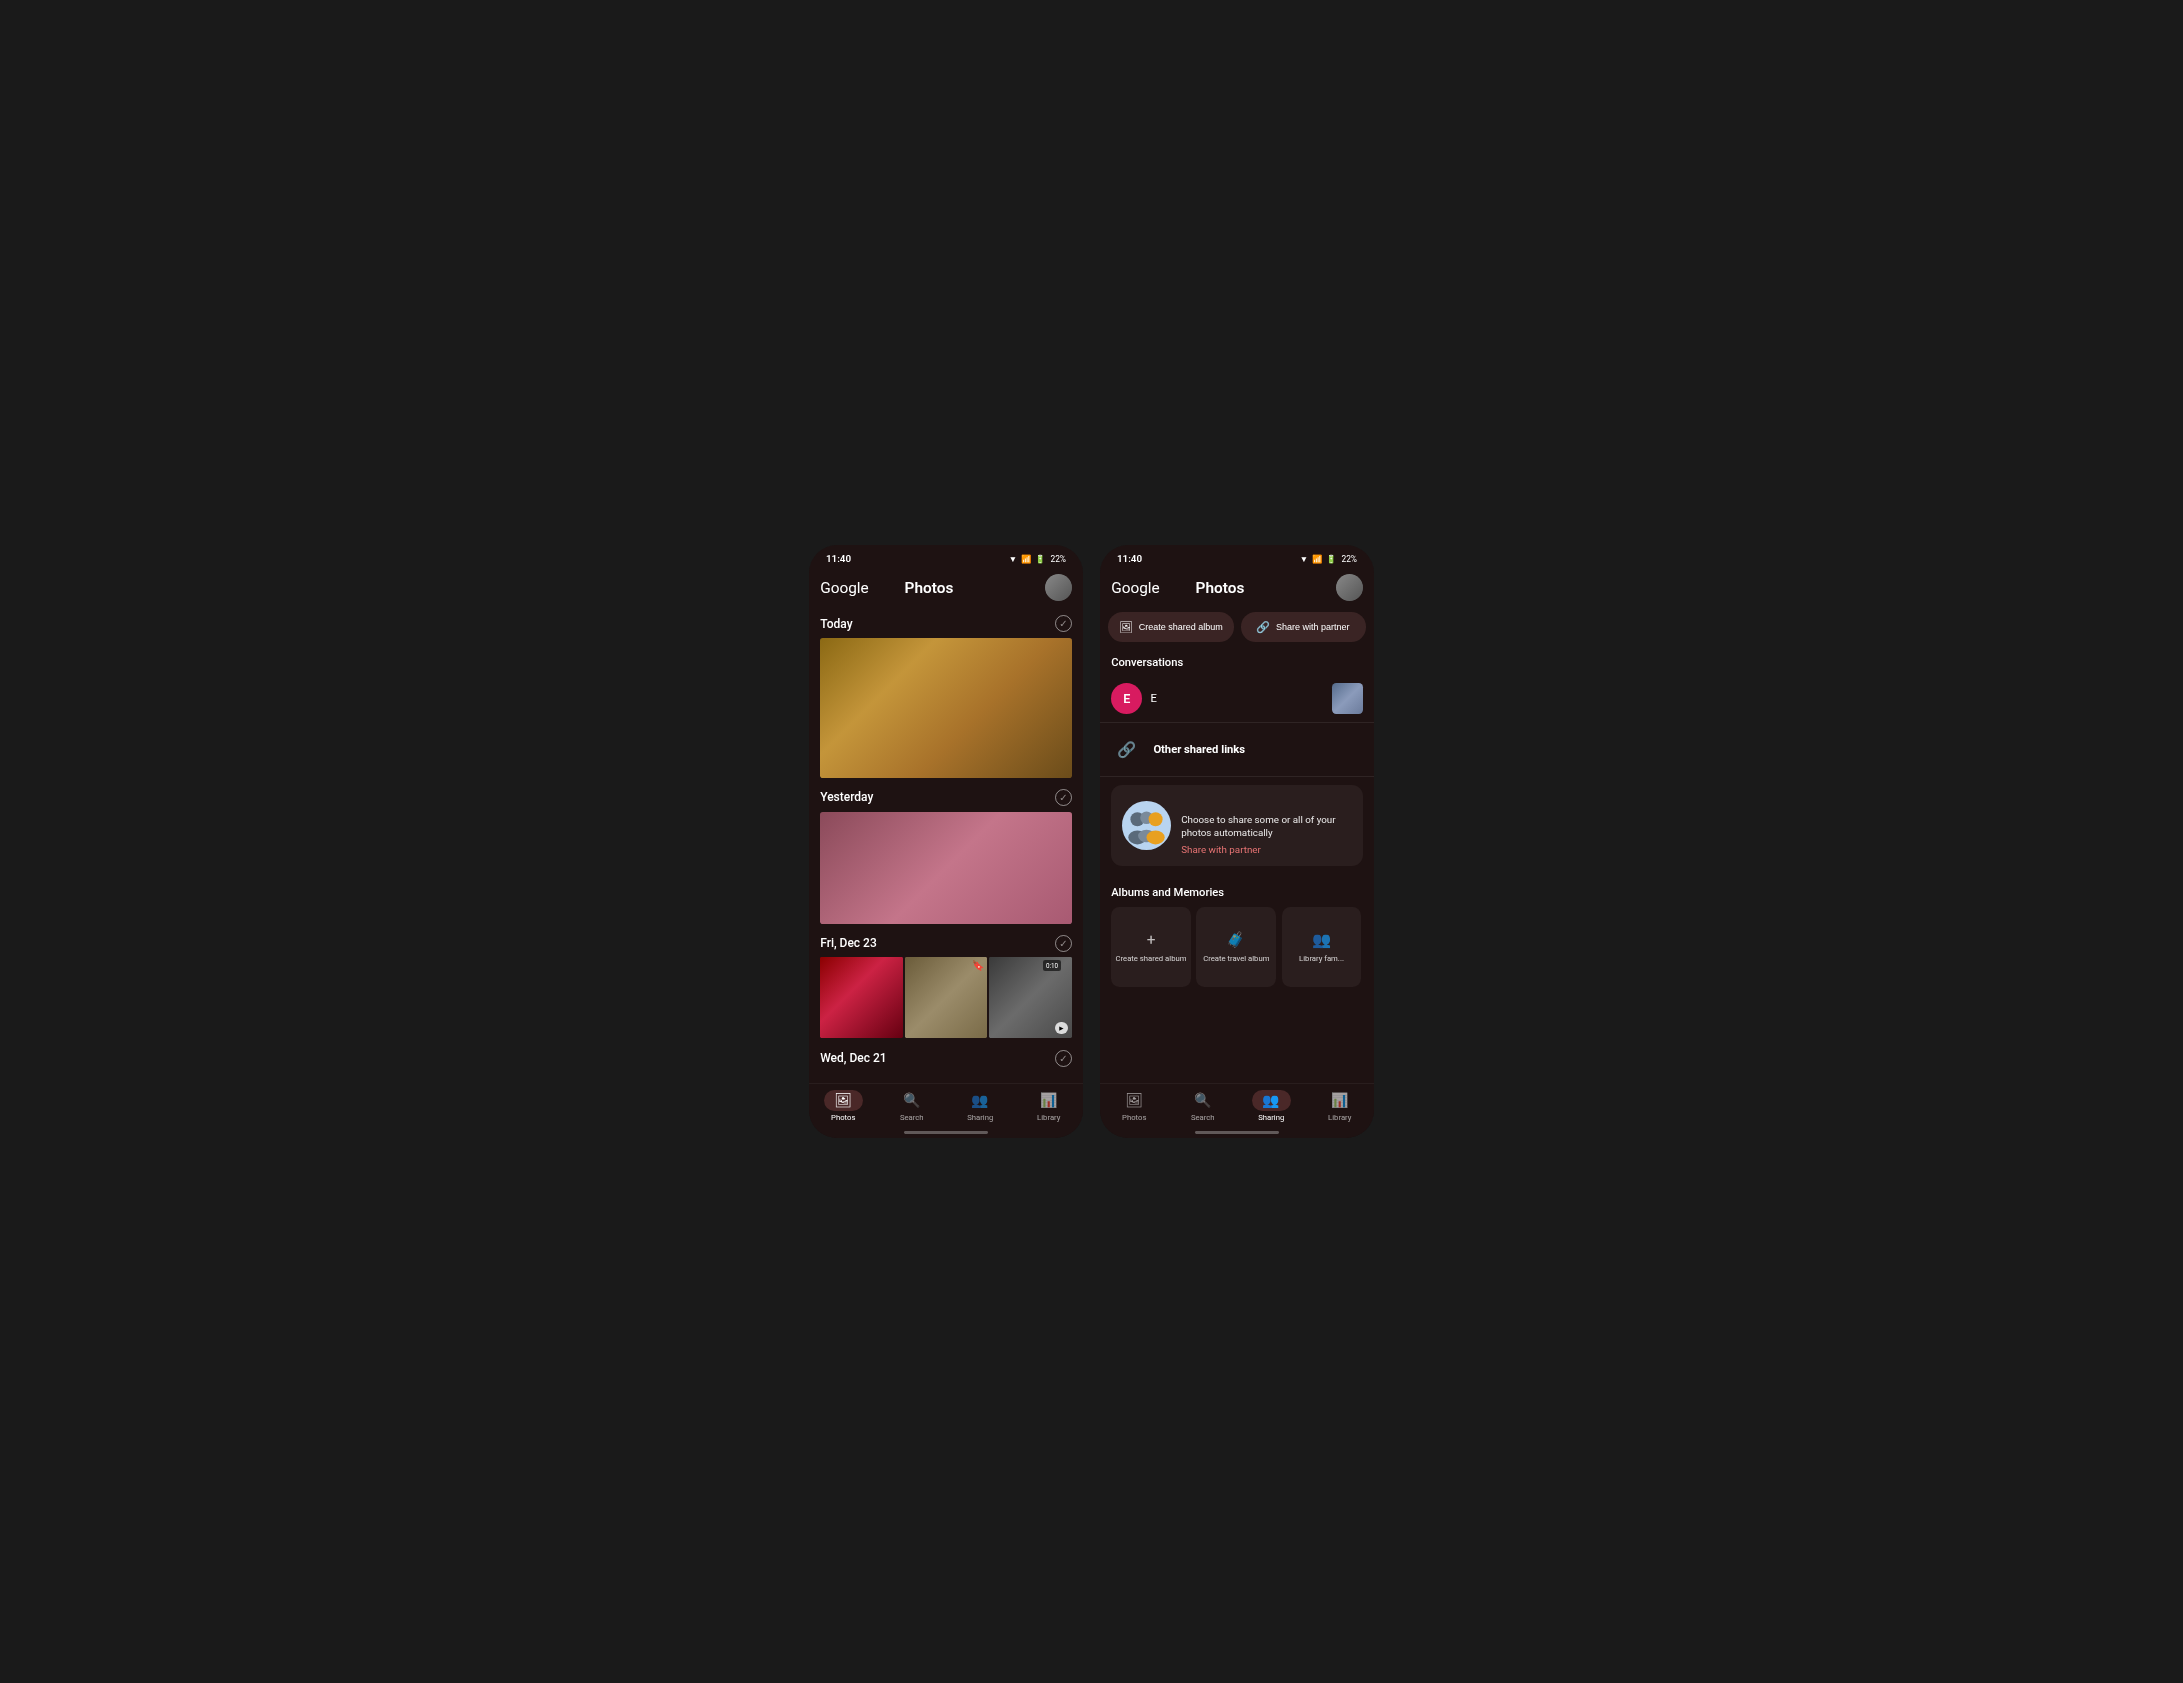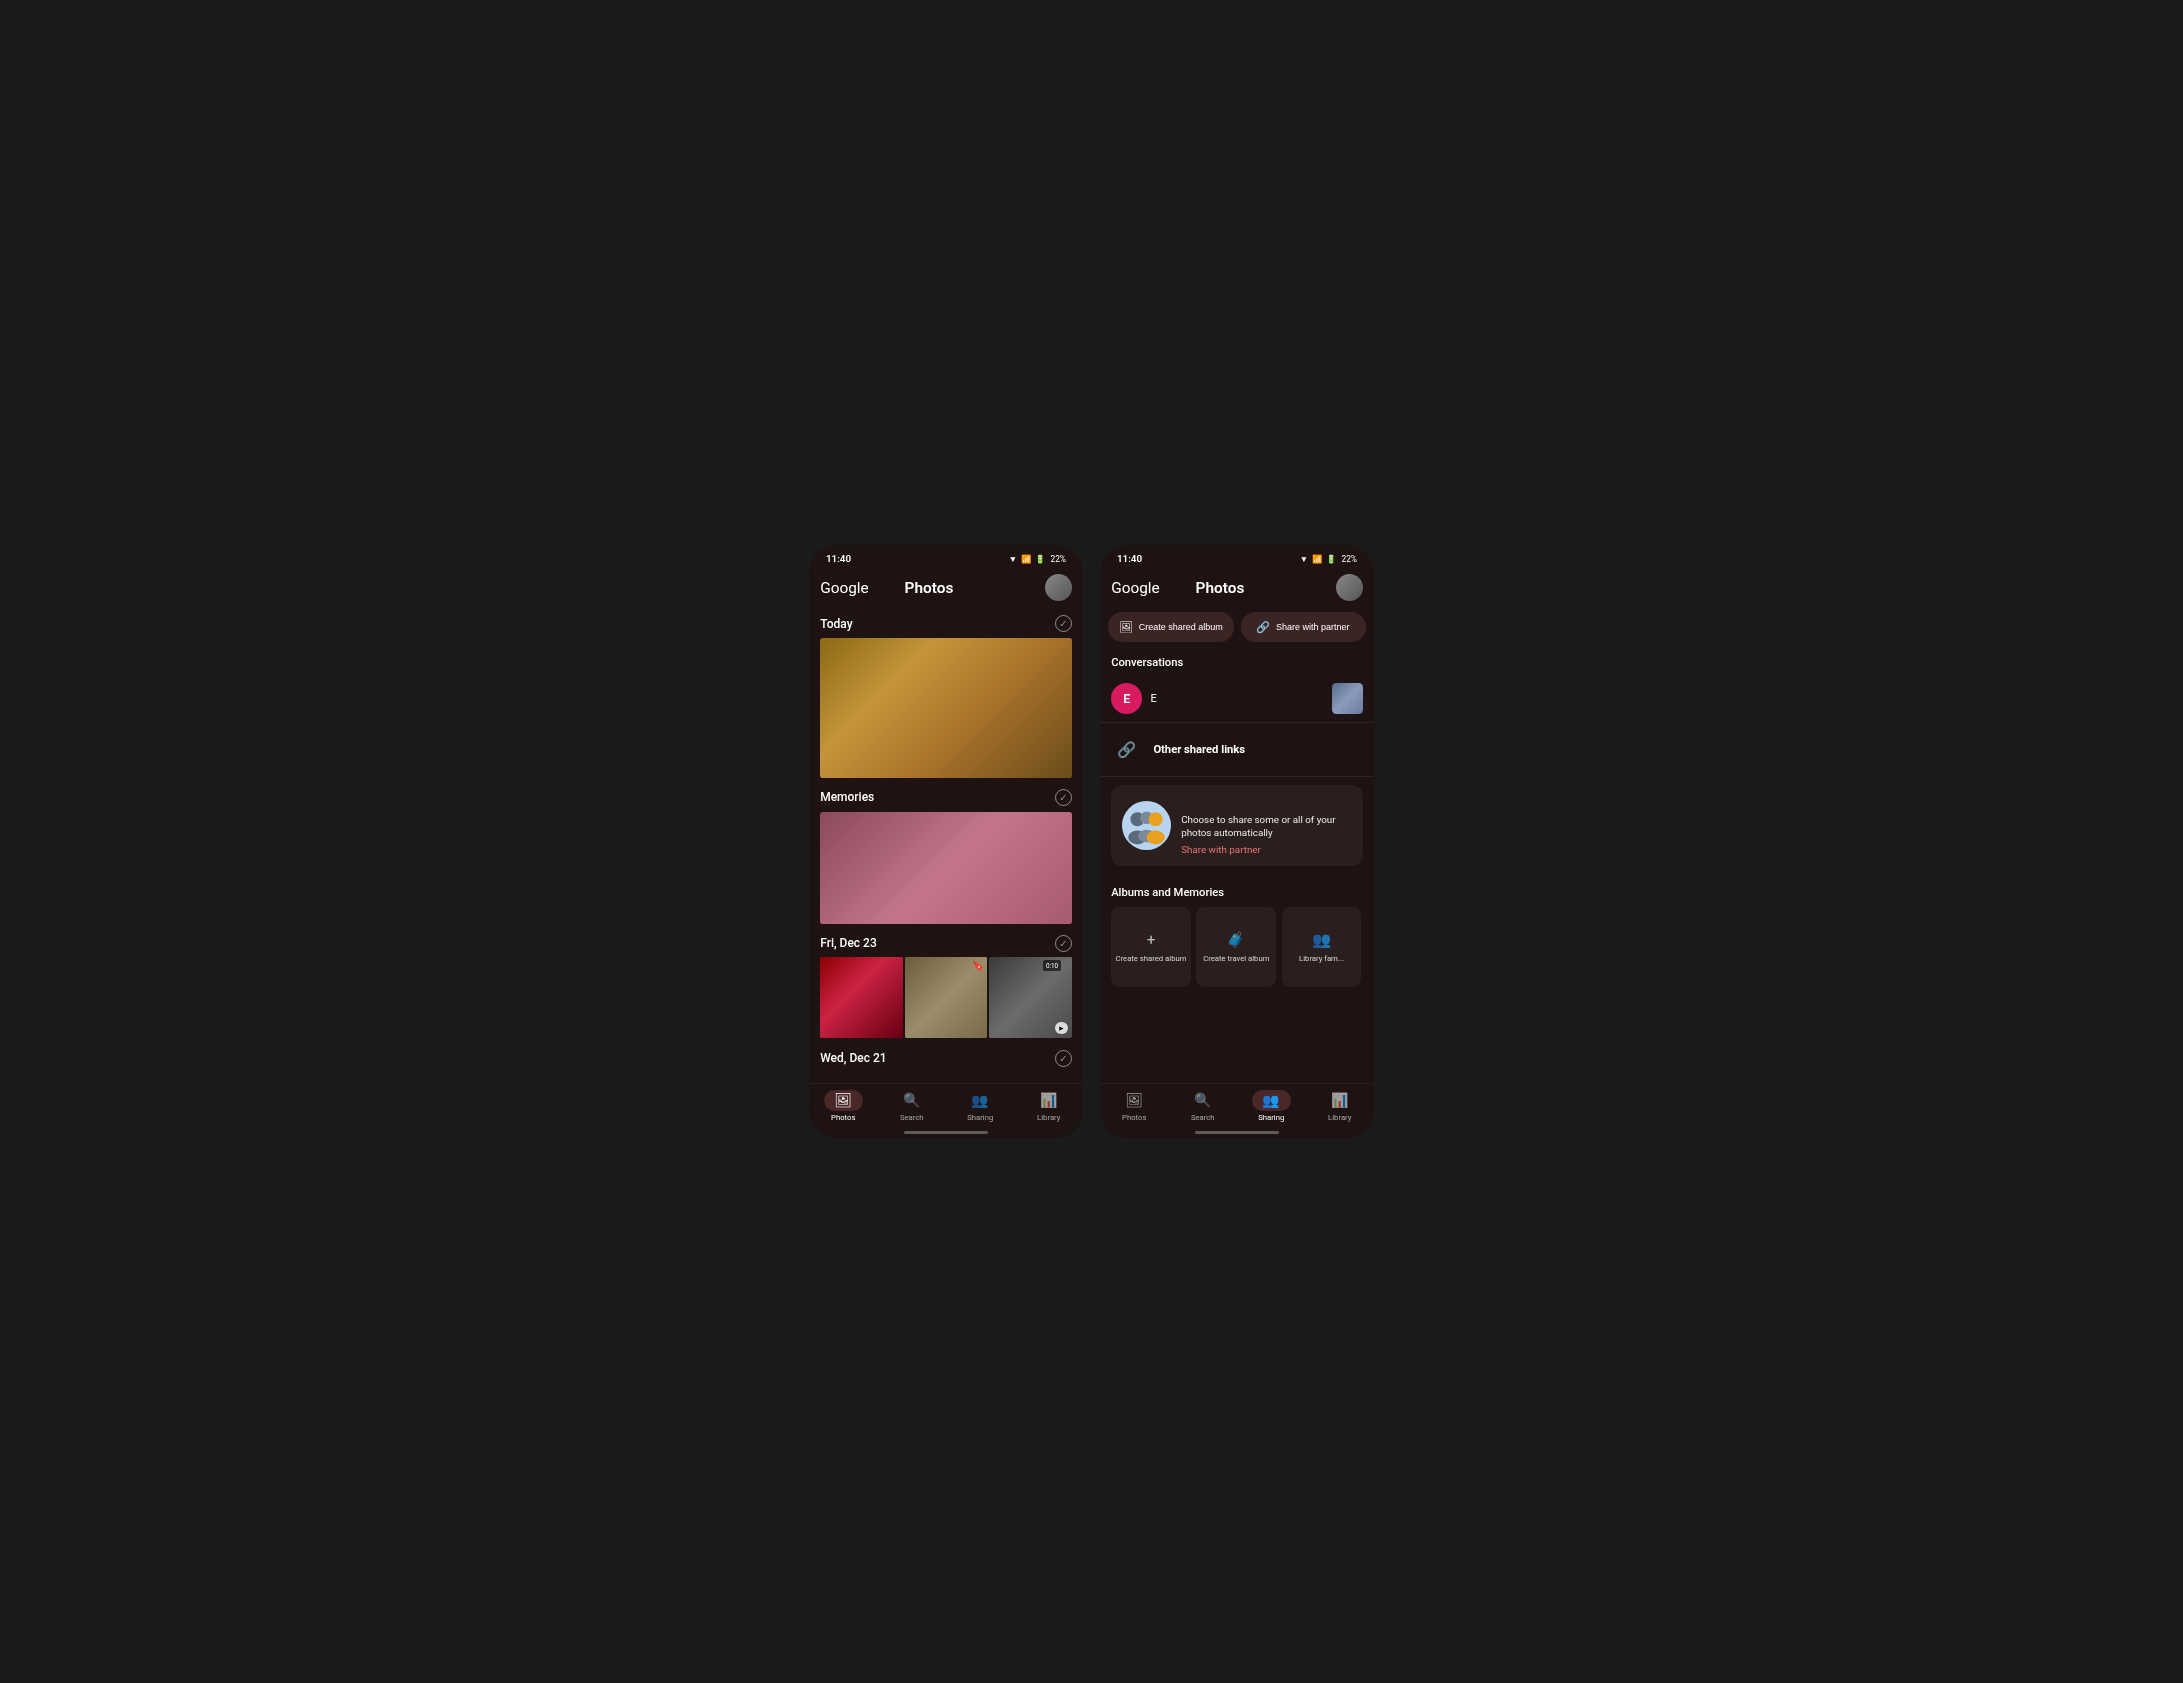--- a/index.html
+++ b/index.html
@@ -438,21 +438,21 @@
       <div class="date-section">
         <div class="date-header">
           <span class="date-label">Today</span>
           <div class="check-icon">✓</div>
         </div>
         <div class="photo-grid-full"></div>
       </div>
 
       <div class="date-section">
         <div class="date-header">
-          <span class="date-label">Memories</span>
+          <span class="date-label">Yesterday</span>
           <div class="check-icon">✓</div>
         </div>
         <div class="photo-grid-full pink"></div>
       </div>
 
       <div class="date-section">
         <div class="date-header">
           <span class="date-label">Fri, Dec 23</span>
           <div class="check-icon">✓</div>
         </div>

